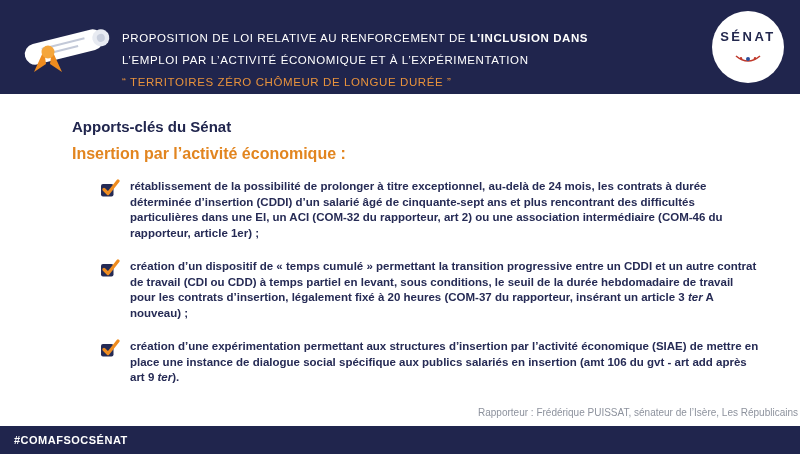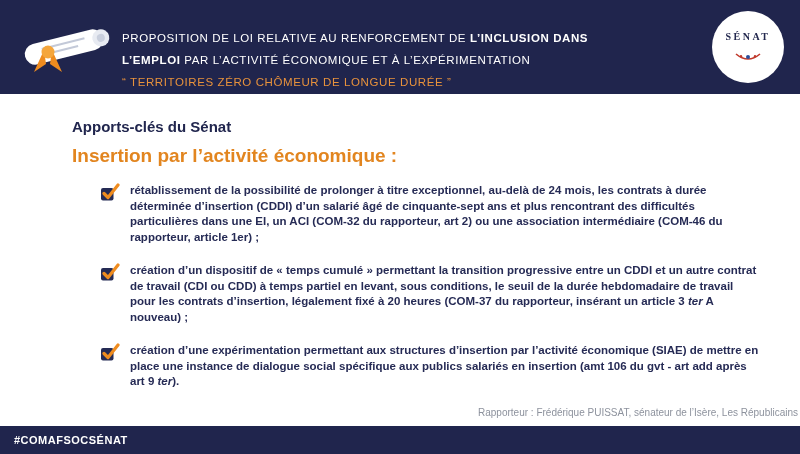--- a/index.html
+++ b/index.html
@@ -27,41 +27,41 @@
   .header-title{flex:1;font-size:11.5px;letter-spacing:.6px;line-height:1.9;margin-top:28px;}
   .header-line{white-space:nowrap;}
   .header-line.accent{color:#e8923c;font-weight:bold;}
   .logo-circle{
     width:72px;height:72px;flex:0 0 72px;
     background:#ffffff;border-radius:50%;
     display:flex;flex-direction:column;align-items:center;justify-content:center;
     color:#23284e;
   }
   .logo-text{
-    font-family:Liberation Serif, serif;
-    font-size:10px;font-weight:bold;letter-spacing:2.5px;margin-bottom:10px;
+    font-family:Liberation Sans, sans-serif;
+    font-size:13px;font-weight:bold;letter-spacing:2.5px;margin-bottom:10px;
   }
   
   .main{
     flex:1;
     padding:24px 40px 0 72px;
     box-sizing:border-box;
     color:#262b55;
   }
   .intro{
     font-size:15px;
     color:#2a3057;
     margin:0 0 14px 0;
   }
   .section-title{
     font-size:15px;font-weight:bold;color:#21264e;
     margin:0 0 10px 0;
   }
   .subsection-title{
-    font-size:19px;font-weight:bold;color:#e2851f;
+    font-size:16px;font-weight:bold;color:#e2851f;
     margin:0 0 16px 0;
   }
   ul.bullets{list-style:none;margin:0;padding:0;}
   ul.bullets li{
     display:flex;align-items:flex-start;
     margin:0 0 18px 28px;
   }
   .check-icon{flex:0 0 20px;margin-right:10px;margin-top:-1px;}
   .bullet-text{
     font-size:11.5px;font-weight:bold;line-height:1.35;
@@ -97,21 +97,21 @@
           <line x1="28" y1="35" x2="64" y2="35" stroke="#c3c9d8" stroke-width="2"></line>
         </g>
         <polygon points="30,36 20,58 32,50" fill="#ef8c1f"></polygon>
         <polygon points="38,36 48,58 36,50" fill="#ef8c1f"></polygon>
         <circle cx="34" cy="38" r="6.5" fill="#f5a63c"></circle>
       </svg>
     </div>
 
     <div class="header-title">
         <div class="header-line"><span>PROPOSITION DE LOI RELATIVE AU RENFORCEMENT DE </span><span style="font-weight: bold;">L’INCLUSION DANS</span></div>
-        <div class="header-line"><span style="font-weight: bold;">L’EMPLOI</span><span> PAR L’ACTIVITÉ ÉCONOMIQUE ET À L’EXPÉRIMENTATION</span></div>
+        <div class="header-line"><span style="font-weight: normal;">L’EMPLOI</span><span> PAR L’ACTIVITÉ ÉCONOMIQUE ET À L’EXPÉRIMENTATION</span></div>
         <div class="header-line accent"><span style="font-weight: normal;">“ TERRITOIRES ZÉRO CHÔMEUR DE LONGUE DURÉE ”</span></div>
       </div>
 
     <div class="logo-circle">
       <div class="logo-text">SÉNAT</div>
       <svg width="30" height="12" viewBox="0 0 30 12" aria-hidden="true">
         <path d="M3 2 Q15 12 27 2" stroke="#c0392b" stroke-width="1.6" fill="none"></path>
         <circle cx="15" cy="5" r="2" fill="#2a4d9b"></circle>
         <circle cx="8" cy="4.2" r="1.2" fill="#c0392b"></circle>
         <circle cx="22" cy="4.2" r="1.2" fill="#c0392b"></circle>

